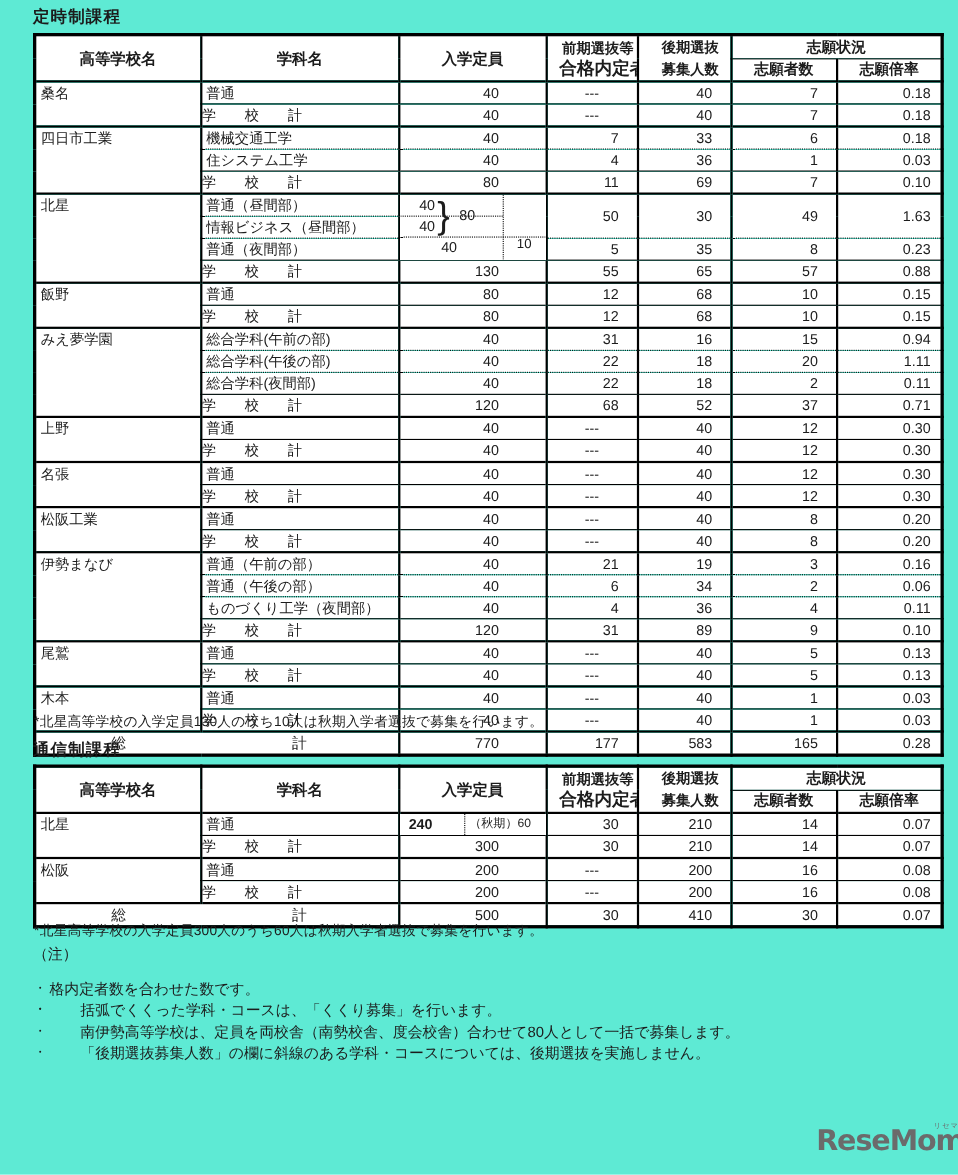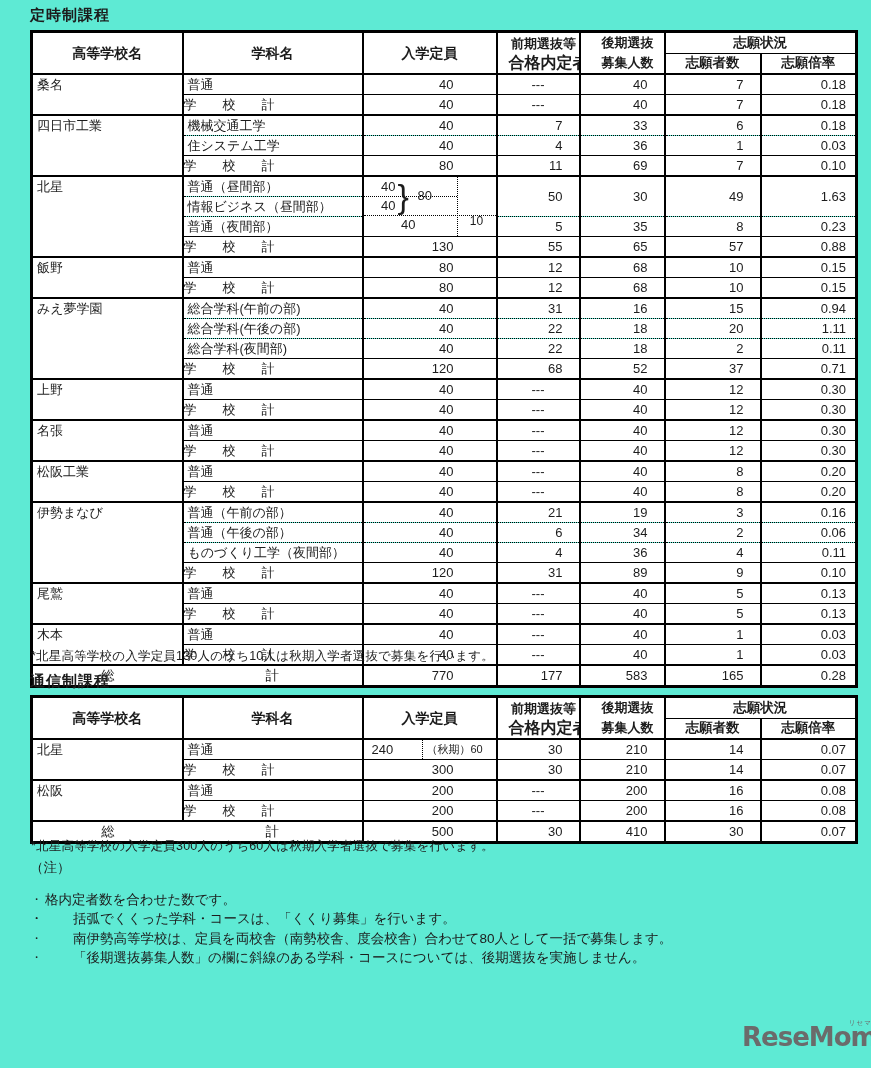--- a/index.html
+++ b/index.html
@@ -403,21 +403,21 @@
           <tr>
             <th class="hsub">志願者数</th>
             <th class="hsub">志願倍率</th>
           </tr>
         </thead>
         <tbody>
           <tr>
             <td rowspan="2" class="school sep-g">北星</td>
             <td class="dept sep-g">普通</td>
             <td class="capcell sep-g">
-              <div class="capabs" style="left: 8px; top: 0px;">240</div>
+              <div class="capabs" style="left: 8px; top: 0px; font-weight: bold;">240</div>
               <div class="cap-vline" style="left: 58px;"></div>
               <div class="capabs" style="left: 63px; top: 0px; font-size: 11px;">（秋期）60</div>
             </td>
             <td class="n4 sep-g">30</td>
             <td class="n5 sep-g">210</td>
             <td class="n6 sep-g">14</td>
             <td class="n7 sep-g">0.07</td>
           </tr>
           <tr>
             <td class="total sep-s">学　　校　　計</td>

